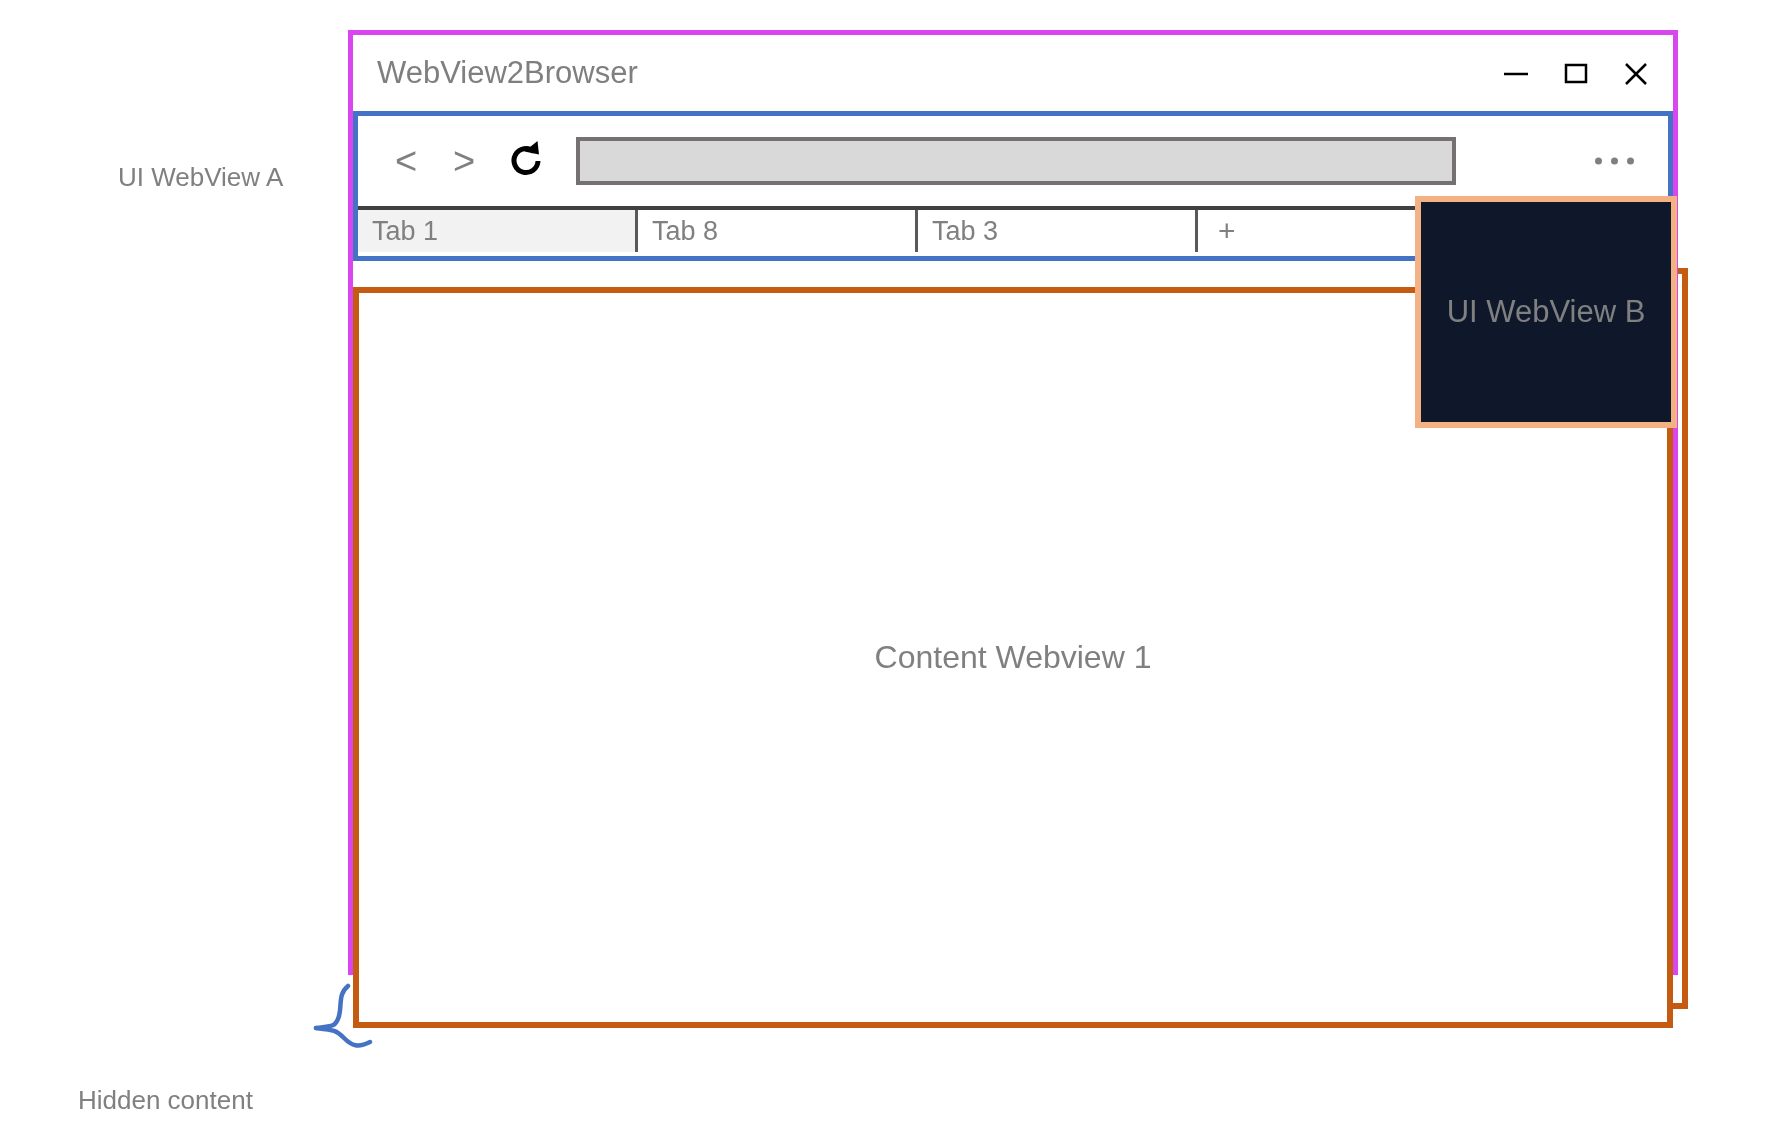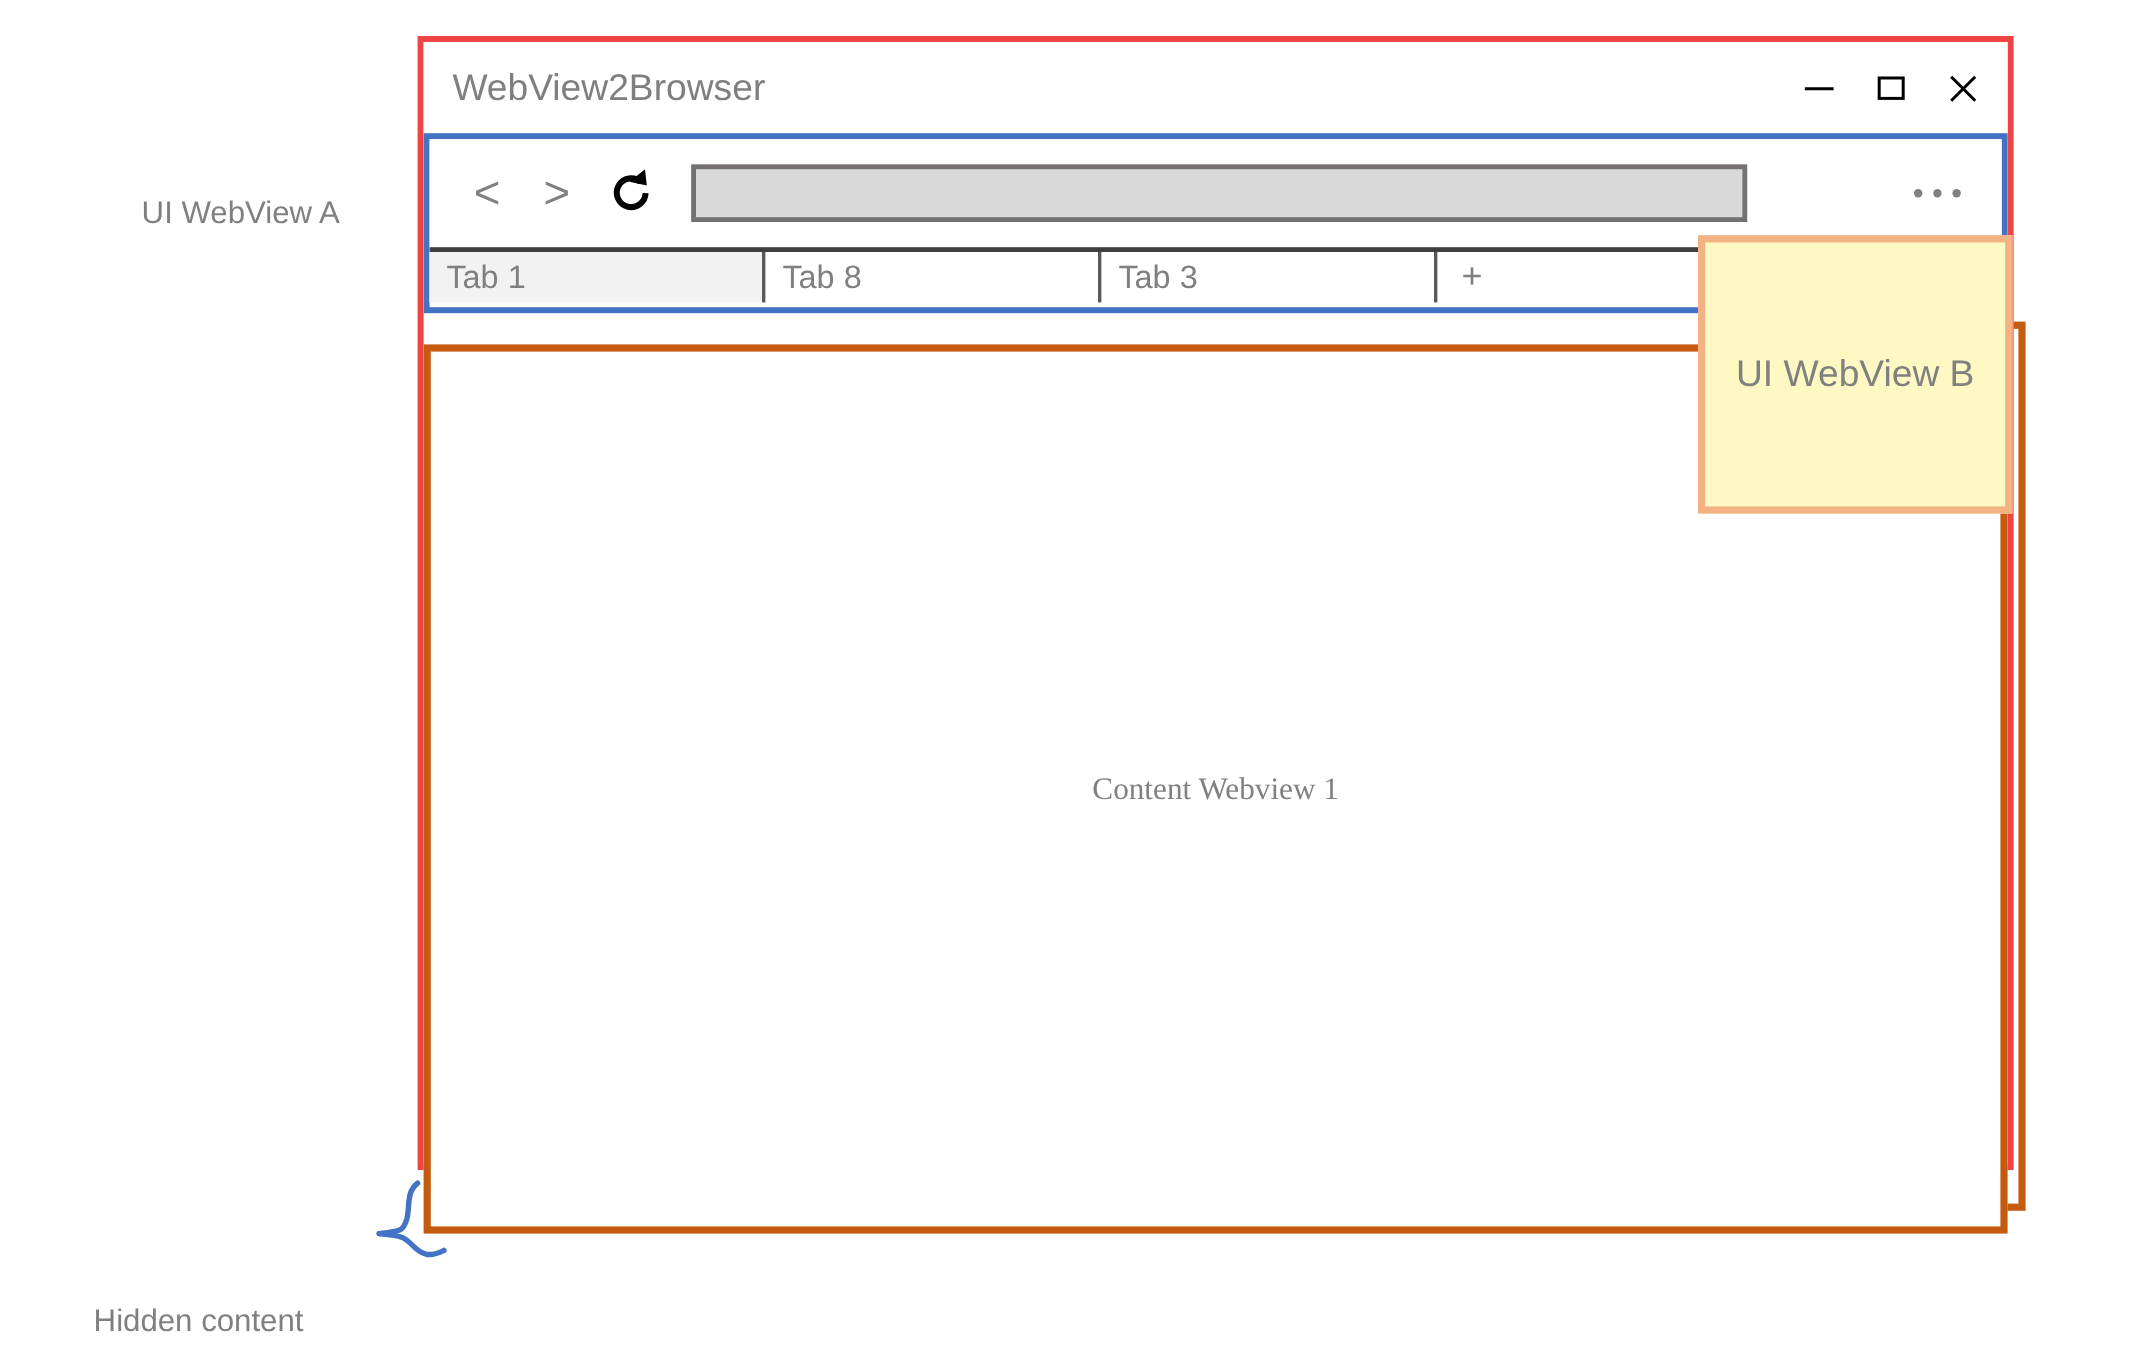--- a/index.html
+++ b/index.html
@@ -64,21 +64,21 @@
     height: 741px;
   }
 
   
   #window {
     position: absolute;
     left: 348px;
     top: 30px;
     width: 1330px;
     height: 945px;
-    border: 5px solid #ef4444;
+    border: 5px solid #d946ef;
     background: #ffffff;
     box-sizing: border-box;
   }
 
   
   #titlebar {
     position: relative;
     height: 76px;
     background: #ffffff;
     display: flex;
@@ -216,33 +216,32 @@
     height: 741px;
     border: 6px solid #c55a11;
     background: #ffffff;
     box-sizing: border-box;
     display: flex;
     align-items: center;
     justify-content: center;
   }
   #content-webview-1-label {
     color: #808080;
-    font-size: 26px;
+    font-size: 32px;
     white-space: nowrap;
-    font-family: Liberation Serif, serif;
   }
 
   
   #ui-webview-b {
     position: absolute;
     left: 1415px;
     top: 196px;
     width: 262px;
     height: 232px;
-    background: #fef9c3;
+    background: #0f172a;
     border: 6px solid #f4b183;
     box-sizing: border-box;
     display: flex;
     align-items: center;
     justify-content: center;
     z-index: 30;
   }
   #ui-webview-b-label {
     color: #808080;
     font-size: 31px;

